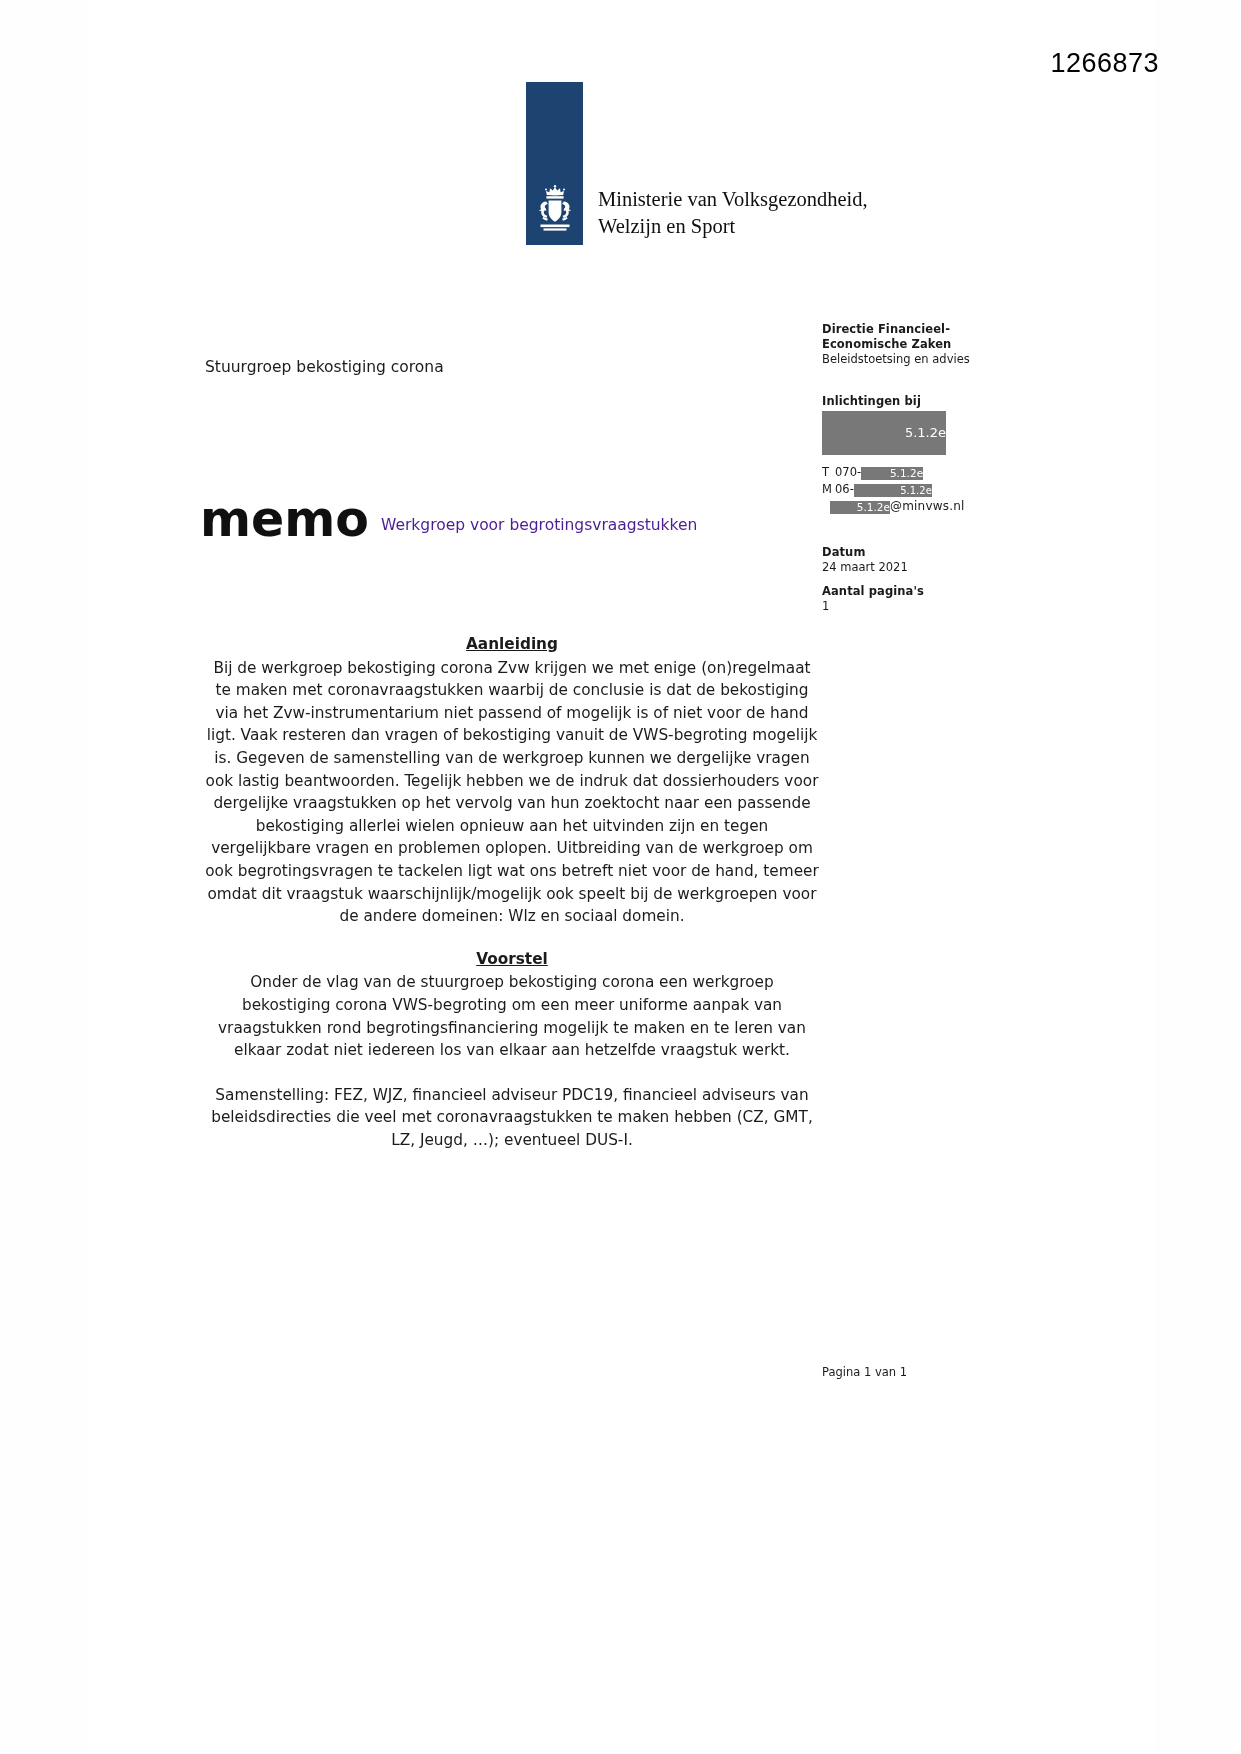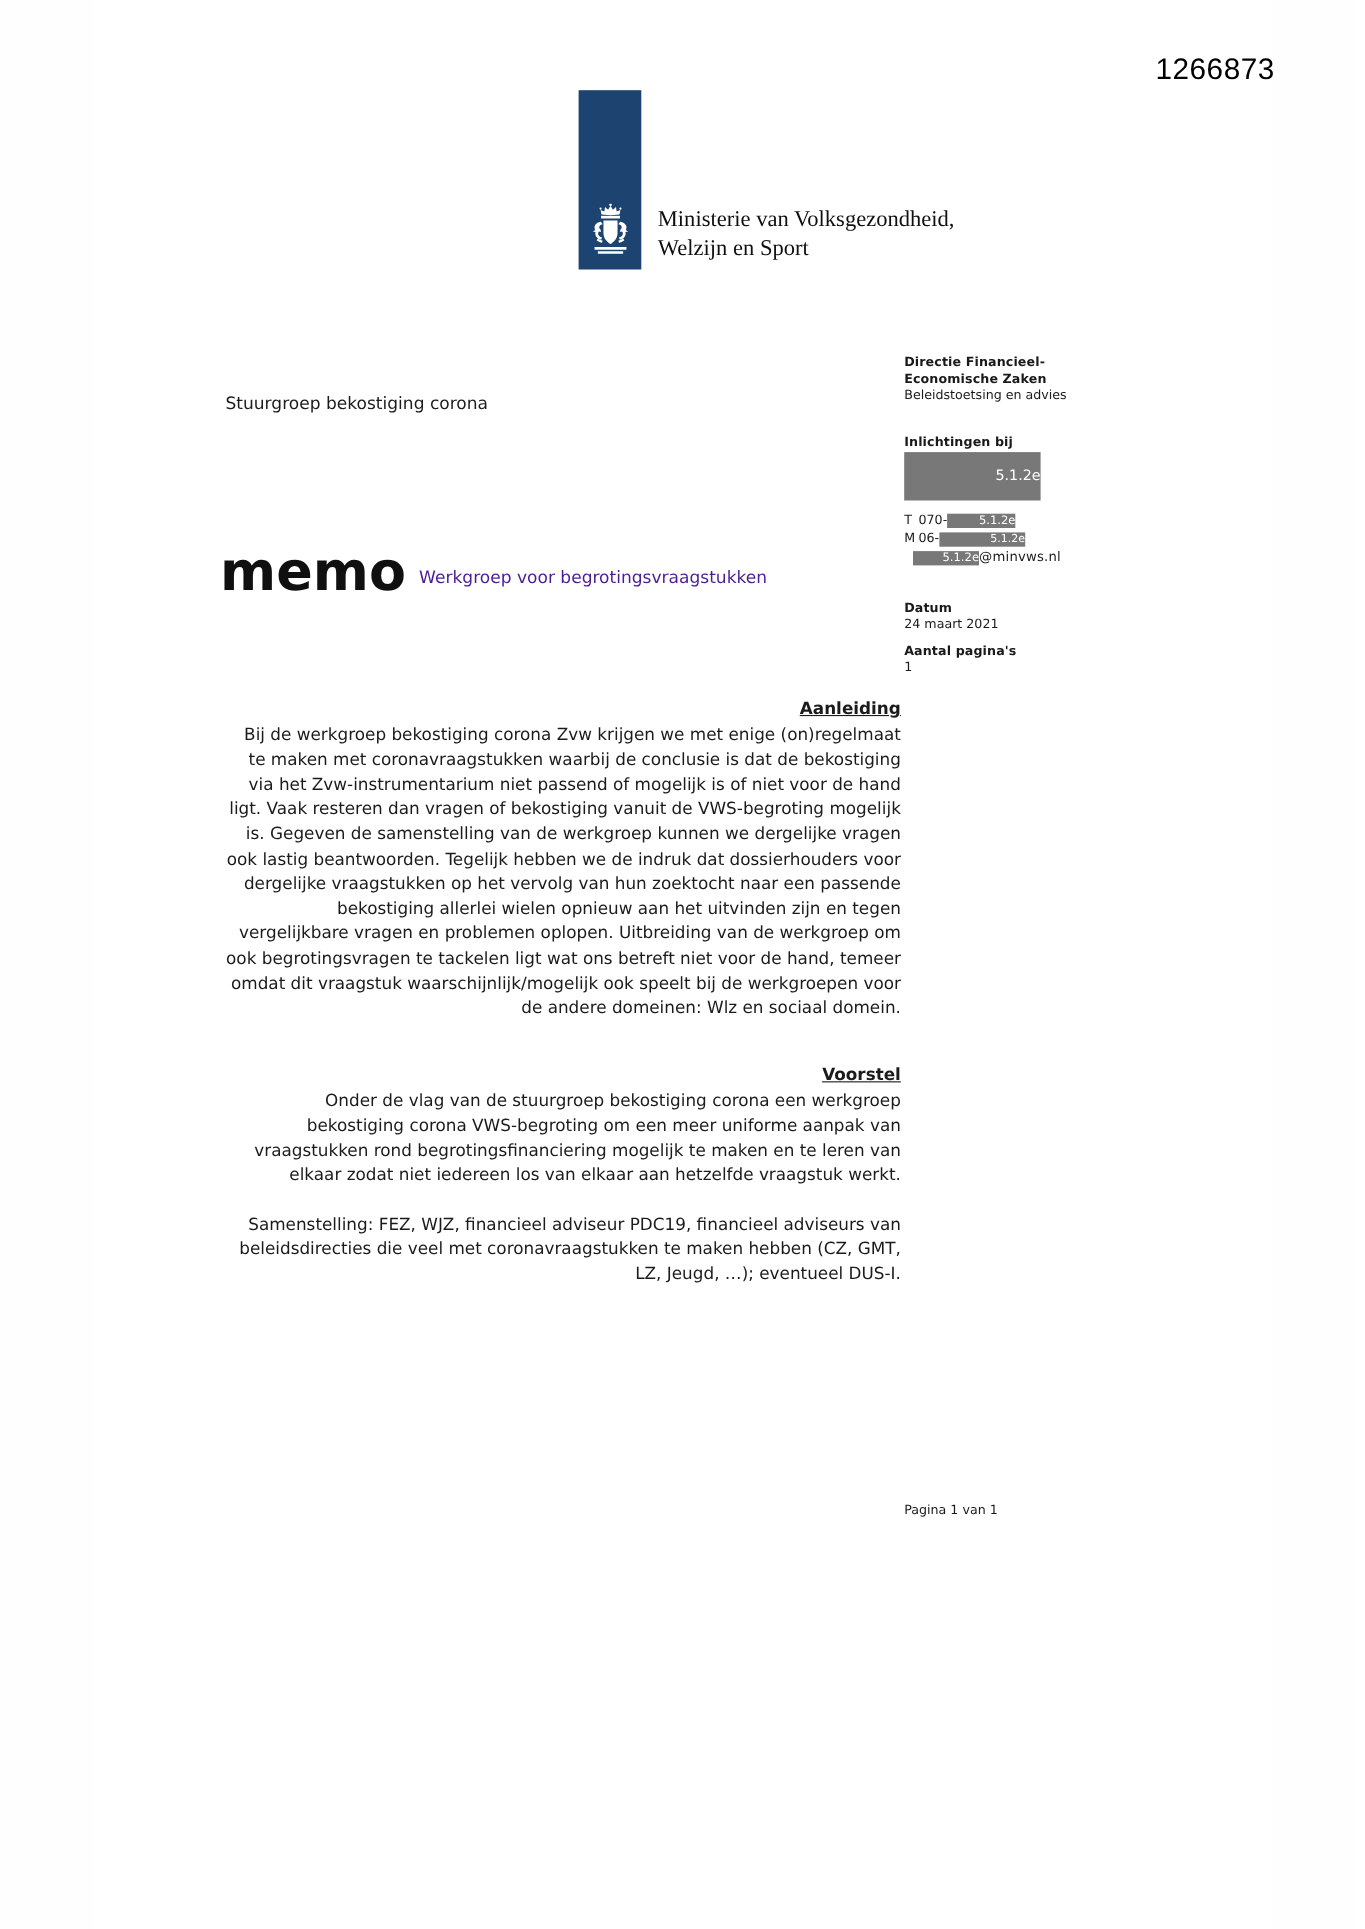--- a/index.html
+++ b/index.html
@@ -193,33 +193,33 @@
   
   .body-col {
     position: absolute;
     left: 205px;
     top: 633px;
     width: 614px;
     font-family: "DejaVu Sans", sans-serif;
     font-size: 15.3px;
     line-height: 22.6px;
     color: #1b1b1b;
-    text-align: right;
+    text-align: center;
   }
   .sec-head {
     font-weight: bold;
     text-decoration: underline;
     font-size: 15.3px;
     line-height: 22.6px;
     margin: 0 0 1px 0;
   }
   .para {
     margin: 0;
   }
-  .para + .sec-head { margin-top: 38px; }
+  .para + .sec-head { margin-top: 20px; }
   .para-gap { height: 22px; }
 
   
   .footer {
     position: absolute;
     left: 822px;
     top: 1365px;
     font-family: "DejaVu Sans", sans-serif;
     font-size: 11.5px;
     color: #1a1a1a;

